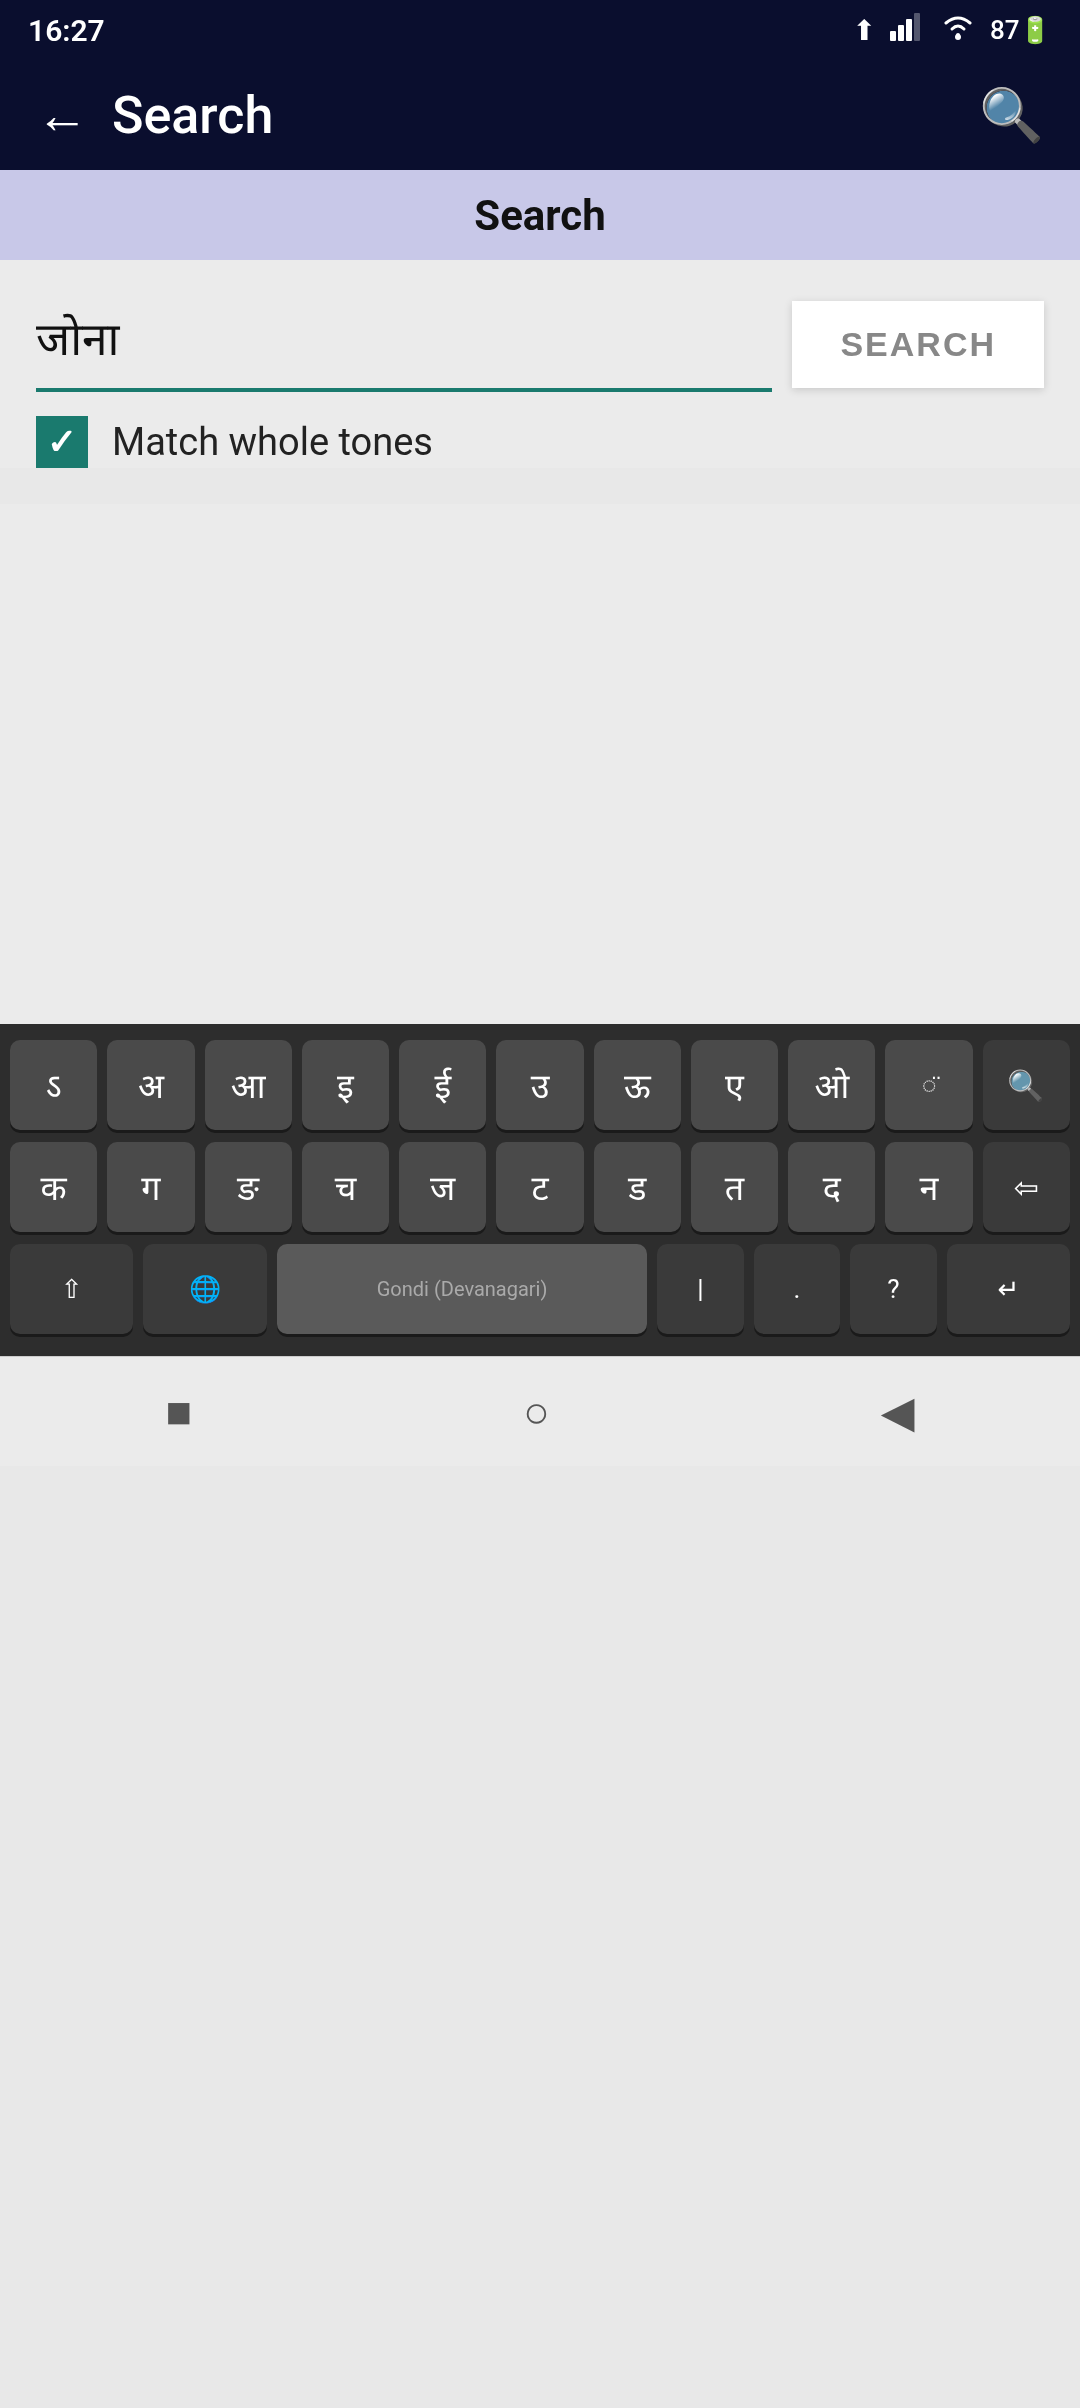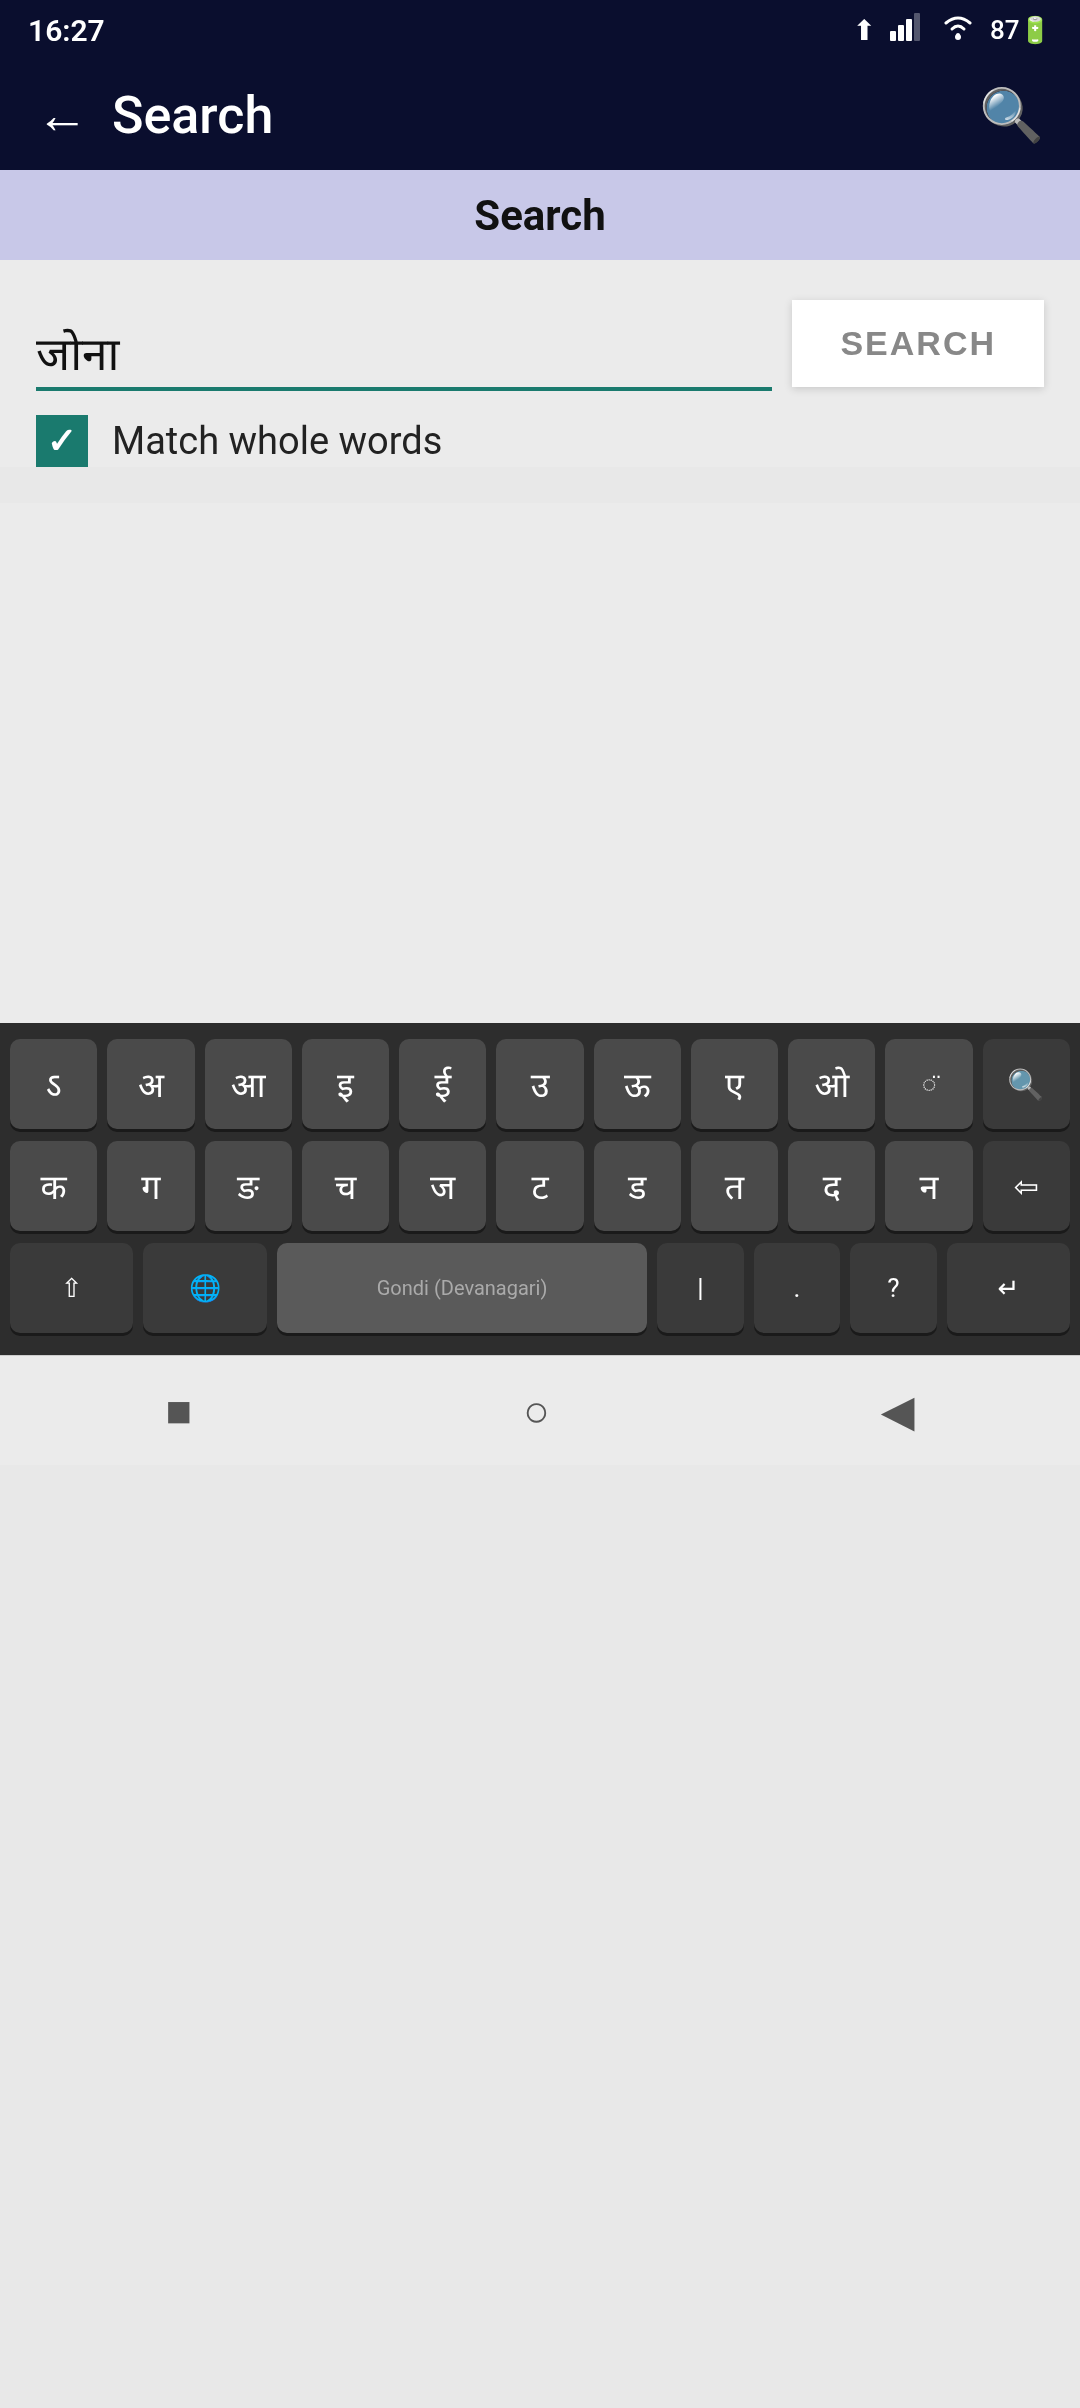--- a/index.html
+++ b/index.html
@@ -86,21 +86,21 @@
     .search-input-wrapper {
       flex: 1;
     }
     .search-text-input {
       width: 100%;
       background: transparent;
       border: none;
       border-bottom: 4px solid #1a7a6e;
       font-size: 46px;
       color: #111;
-      padding: 10px 0 8px 0;
+      padding: 10px 0 24px 0;
       outline: none;
     }
     .search-button {
       background: white;
       border: none;
       padding: 24px 48px;
       font-size: 34px;
       font-weight: 600;
       color: #888;
       letter-spacing: 2px;
@@ -250,21 +250,21 @@
     <div class="search-input-wrapper">
       <input class="search-text-input" type="text" value="जोना" style="">
     </div>
     <button class="search-button">SEARCH</button>
   </div>
 
   <div class="checkbox-row">
     <div class="checkbox-box checked">
       <span class="checkmark">✓</span>
     </div>
-    <span class="checkbox-label">Match whole words</span>
+    <span class="checkbox-label">Match whole tones</span>
   </div>
 
 
 </div>
 
 <div class="empty-area"></div>
 
 <div class="keyboard">
 
   <div class="keyboard-row">

